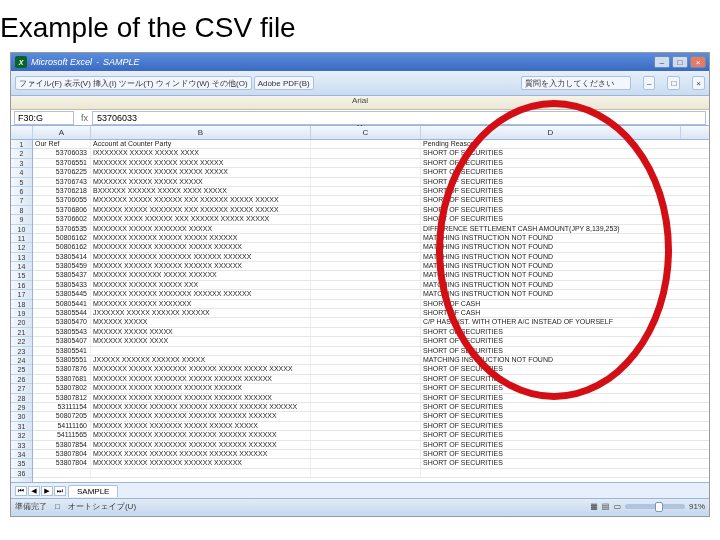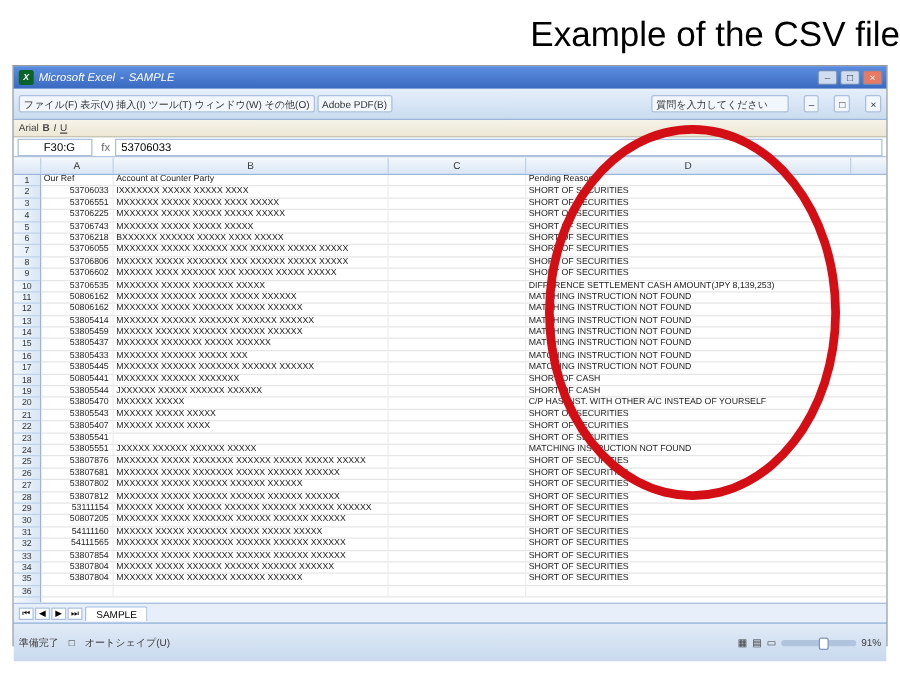--- a/index.html
+++ b/index.html
@@ -1,29 +1,29 @@
 <!DOCTYPE html>
 <html><head>
 <meta charset="utf-8">
 <style>
 * { margin: 0; padding: 0; box-sizing: border-box; font-family: Arial, sans-serif; }
 body { background: #fff; width: 720px; height: 540px; position: relative; overflow: hidden; }
-.slide-title { font-size: 28px; text-align: right; padding: 12px 0 8px; }
+.slide-title { font-size: 28px; text-align: left; padding: 12px 0 8px; }
 .excel-window { margin: 0 10px; border: 1px solid #999; background: #c5dcf5; position: relative; height: 465px; }
 .title-bar { height: 18px; background: linear-gradient(#5a8de0,#3a6abf); display: flex; align-items: center; color: #fff; font-size: 9px; padding-left: 4px; font-style: italic; }
 .title-bar .icon { width: 12px; height: 12px; background: #0a6329; border-radius: 2px; margin-right: 4px; display: inline-flex; align-items: center; justify-content: center; color: #fff; font-size: 7px; font-weight: bold; }
 .win-btns { margin-left: auto; display: flex; gap: 2px; padding-right: 3px; }
 .win-btns span { width: 16px; height: 12px; background: #d0dcef; border: 1px solid #6a8ab8; border-radius: 2px; display: inline-flex; align-items: center; justify-content: center; font-size: 8px; color: #333; }
 .win-btns .close { background: #e77a63; color: #fff; }
 .ribbon { height: 20px; background: linear-gradient(#e6effa,#cadcf0); border-bottom: 1px solid #9bb4d8; display: flex; align-items: center; font-size: 8px; color: #333; padding: 12px 4px; gap: 2px; }
 .ribbon .rb-btn { height: 14px; padding: 0 3px; border: 1px solid #aac0de; background: #f2f7fd; border-radius: 2px; display: flex; align-items: center; }
 .ribbon .right-group { margin-left: auto; display: flex; align-items: center; gap: 12px; }
-.quick-bar { height: 14px; background: linear-gradient(#f6f3e8,#ece7d5); border-bottom: 1px solid #c6bf9f; display: flex; align-items: center; font-size: 8px; padding: 0 4px; color: #444; gap: 3px; }
+.quick-bar { height: 14px; background: linear-gradient(#f6f3e8,#ece7d5); border-bottom: 1px solid #c6bf9f; display: flex; align-items: center; font-size: 8px; padding: 0 4px; color: #444; gap: 17px; flex-direction: column; }
 .formula-bar { height: 16px; background: #fff; border-bottom: 1px solid #9bb4d8; display: flex; align-items: center; font-size: 9px; }
-.name-box { width: 60px; height: 14px; border: 1px solid #aac0de; margin: 0 3px; padding: 0 20px; display: flex; align-items: center; }
+.name-box { width: 60px; height: 14px; border: 1px solid #aac0de; margin: 0 3px; padding: 0 3px; display: flex; align-items: center; }
 .fx-box { flex: 1; height: 14px; border: 1px solid #aac0de; margin-right: 3px; padding: 0 4px; display: flex; align-items: center; }
 .fx { margin: 0 4px; color: #666; }
 .sheet-area { position: relative; background: #fff; height: 356px; overflow: hidden; }
 .col-headers { display: flex; height: 14px; background: linear-gradient(#f4f8fc,#dae6f5); border-bottom: 1px solid #9bb4d8; font-size: 8px; color: #333; }
 .corner-cell { width: 22px; border-right: 1px solid #c0d2ea; }
 .col-h { border-right: 1px solid #c0d2ea; text-align: center; line-height: 14px; }
 .col-A { width: 58px; } .col-B { width: 220px; } .col-C { width: 110px; } .col-D { width: 260px; }
 .grid-body { display: flex; height: 342px; }
 .row-headers { width: 22px; background: linear-gradient(90deg,#f4f8fc,#dae6f5); border-right: 1px solid #9bb4d8; }
 .row-h { height: 9.4px; border-bottom: 1px solid #c0d2ea; font-size: 7px; color: #333; text-align: center; line-height: 9.4px; }
@@ -31,21 +31,21 @@
 .data-row { display: flex; height: 9.4px; border-bottom: 1px solid #e6e6e6; font-size: 7px; color: #222; }
 .cell-A { width: 58px; border-right: 1px solid #eee; padding-left: 2px; overflow: hidden; white-space: nowrap; text-align: right; padding-right: 3px; }
 .cell-B { width: 220px; border-right: 1px solid #eee; padding-left: 2px; overflow: hidden; white-space: nowrap; }
 .cell-C { width: 110px; border-right: 1px solid #eee; padding-left: 2px; overflow: hidden; white-space: nowrap; }
 .cell-D { width: 260px; padding-left: 2px; overflow: hidden; white-space: nowrap; }
 .header-row .cell-A, .header-row .cell-D { font-weight: normal; text-align: left; }
 .sheet-tabs { height: 16px; background: #e6effa; border-top: 1px solid #9bb4d8; display: flex; align-items: center; font-size: 8px; padding: 0 4px; }
 .sheet-tabs .nav-arrows { display: flex; gap: 1px; }
 .sheet-tabs .nav-arrows span { width: 12px; height: 10px; border: 1px solid #aac0de; background: #fff; display: flex; align-items: center; justify-content: center; font-size: 7px; }
 .tab { padding: 1px 8px; background: #fff; border: 1px solid #aac0de; border-bottom: none; margin-left: 2px; border-radius: 2px 2px 0 0; }
-.status-bar { height: 16px; background: linear-gradient(#e1ebf6,#c8d9ee); border-top: 1px solid #9bb4d8; display: flex; align-items: center; font-size: 8px; padding: 15px 4px; color: #3a3a3a; }
+.status-bar { height: 16px; background: linear-gradient(#e1ebf6,#c8d9ee); border-top: 1px solid #9bb4d8; display: flex; align-items: center; font-size: 8px; padding: 0 4px; color: #3a3a3a; }
 .status-bar .right { margin-left: auto; display: flex; gap: 4px; align-items: center; }
 .zoom-slider { width: 60px; height: 5px; background: #b0c4de; border-radius: 3px; position: relative; }
 .zoom-slider::after { content: ""; position: absolute; width: 6px; height: 8px; background: #fff; border: 1px solid #7a97bb; left: 50%; top: -2px; border-radius: 2px; }
 .red-circle { position: absolute; width: 236px; height: 300px; border: 7px solid #d40e15; border-radius: 50%; right: 48px; top: 100px; pointer-events: none; }
 </style>
 </head>
 <body>
 
 <div class="slide-title">Example of the CSV file</div>
 

